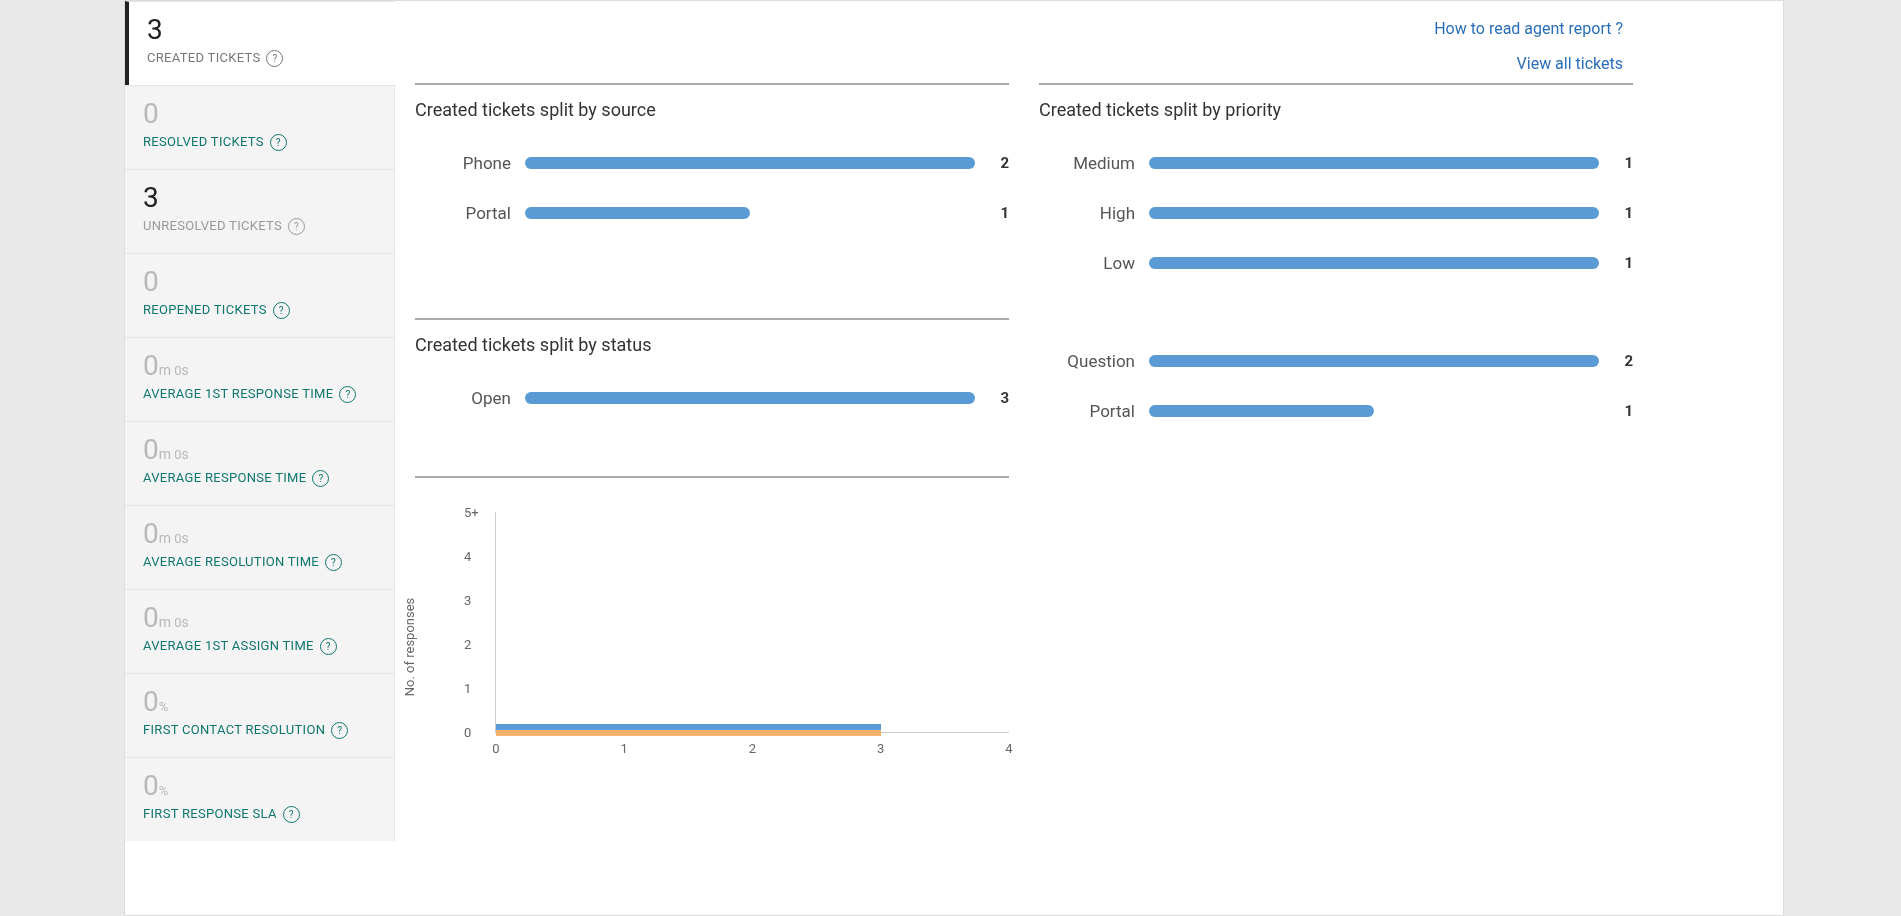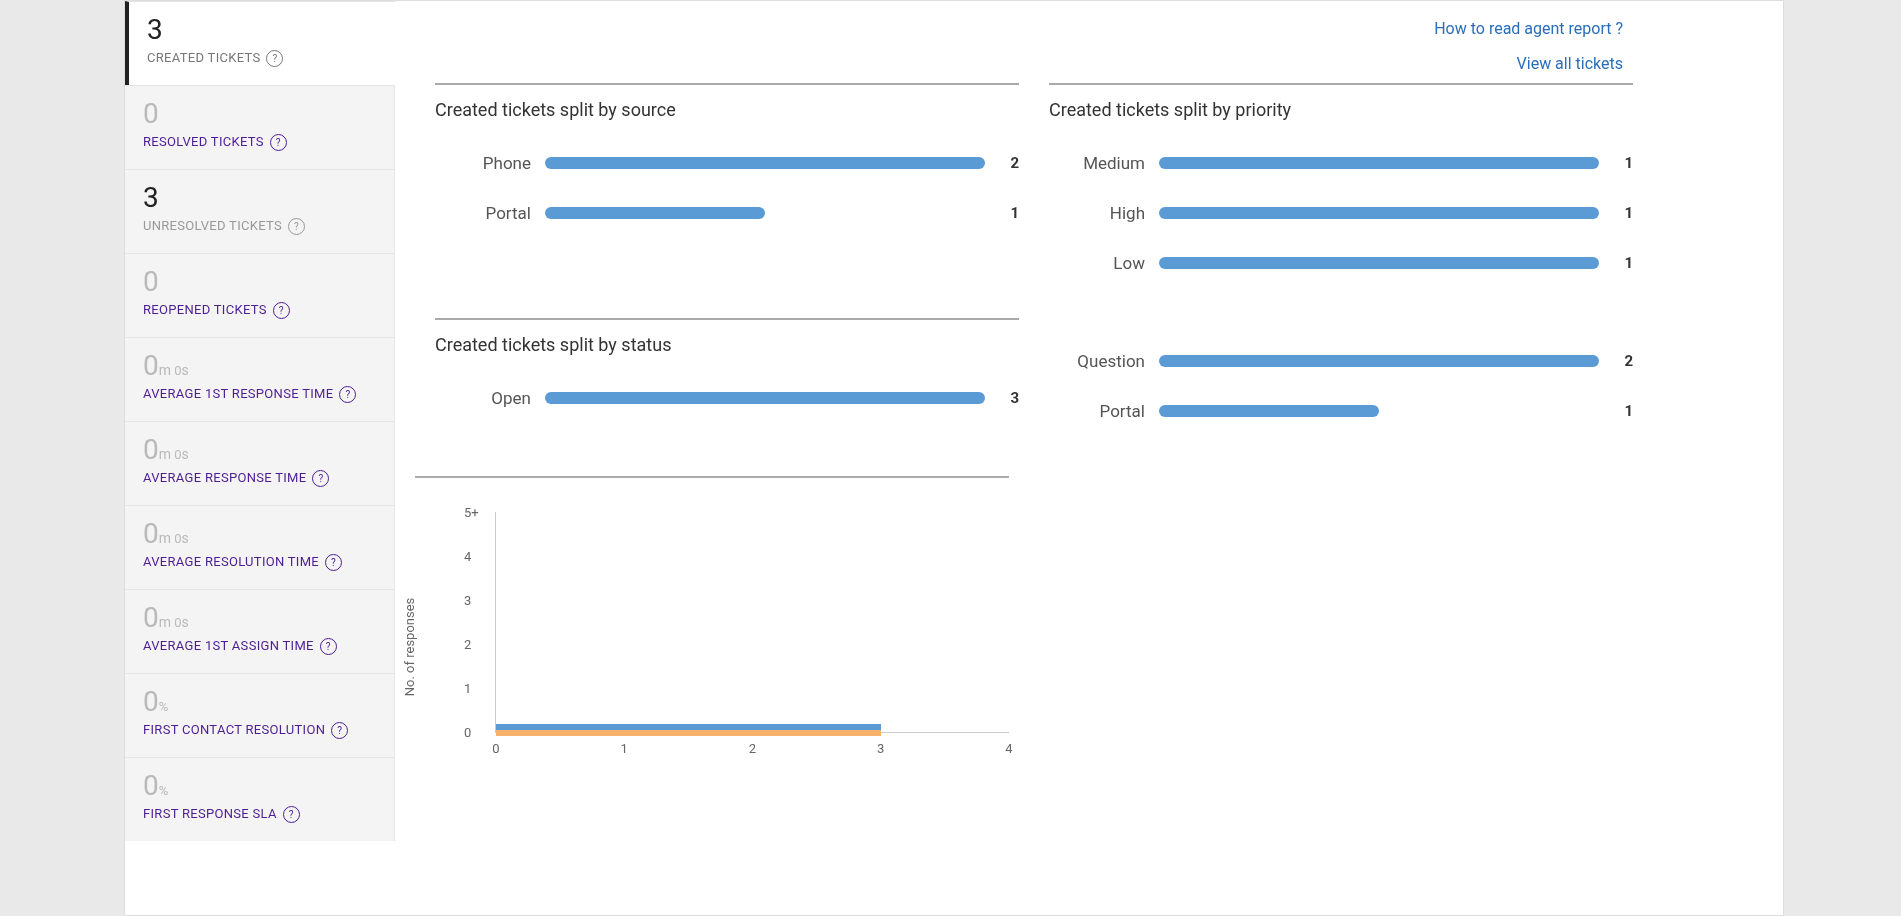--- a/index.html
+++ b/index.html
@@ -7,27 +7,27 @@
   .panel{position:absolute;left:124px;top:0;width:1660px;height:916px;background:#fff;border:1px solid #ddd;box-sizing:border-box;}
   .sidebar{position:absolute;left:0;top:0;width:270px;height:100%;}
   .kpi{border-top:1px solid #e5e5e5;border-right:1px solid #e5e5e5;padding:14px 18px 18px 18px;box-sizing:border-box;cursor:pointer;}
   .kpi.active{background:#fff;border-left:4px solid #222;border-right:none;}
   .kpi:not(.active){background:#f4f4f4;}
   .kpi .val{font-size:28px;color:#222;line-height:1.0;}
   .kpi.inactive .val{color:#b9b9b9;}
   .kpi .val .sub{font-size:13px;}
   .kpi .lbl{font-size:13px;letter-spacing:.3px;text-transform:uppercase;color:#999;margin-top:6px;display:flex;align-items:flex-start;gap:6px;}
   .kpi.active .lbl{color:#777;}
-  .kpi.inactive .lbl{color:#4c1d95;}
+  .kpi.inactive .lbl{color:#0f766e;}
   .qmark{width:15px;height:15px;border:1px solid currentColor;border-radius:50%;display:inline-flex;align-items:center;justify-content:center;font-size:10px;line-height:1;}
   .main{position:absolute;left:290px;right:20px;top:0;bottom:0;}
   .toplinks{position:absolute;right:140px;top:10px;text-align:right;font-size:16px;line-height:2.2;}
   .toplinks a{color:#2a6ebb;text-decoration:none;display:block;}
   .chart-grid{position:absolute;left:0;right:130px;top:82px;}
-  .chart-row{display:flex;gap:30px;margin-left:20px;}
+  .chart-row{display:flex;gap:30px;}
   .chart-card{flex:1;}
   .chart-title{font-size:18px;color:#333;border-top:2px solid #aaa;padding-top:14px;}
   .bars-wrap{margin:28px 0 40px 0;}
   .bar-line{display:flex;align-items:center;height:30px;margin:20px 0;}
   .bar-label{width:96px;text-align:right;color:#555;font-size:17px;padding-right:14px;}
   .bar-track{flex:1;position:relative;}
   .bar-fill{height:12px;border-radius:6px;background:#5b9bd5;}
   .bar-value{width:34px;text-align:right;font-weight:bold;color:#333;font-size:15px;}
   .resp-chart{border-top:2px solid #aaa;padding-top:14px;margin-top:10px;width:calc(50% - 15px);}
   .resp-stage{position:relative;margin-top:20px;height:270px;}

